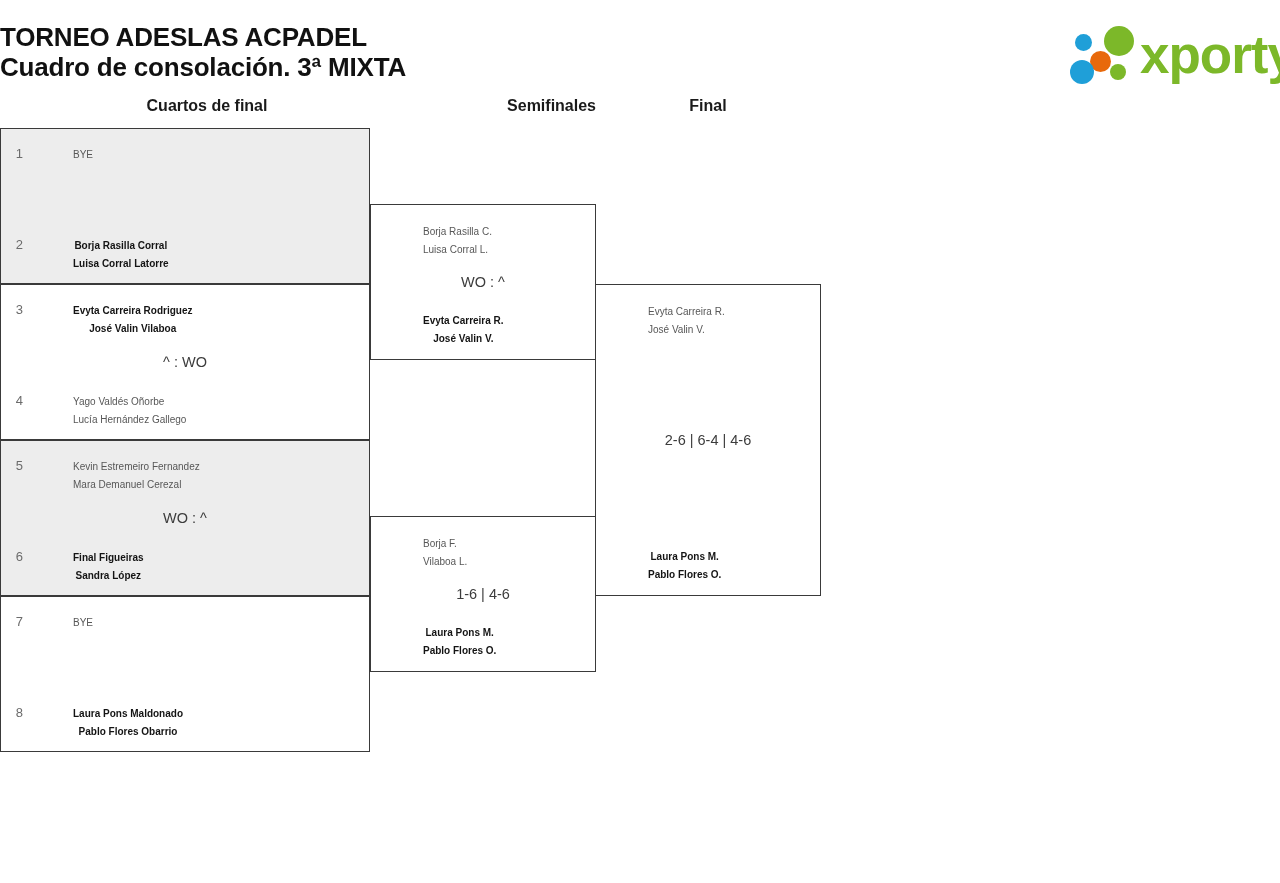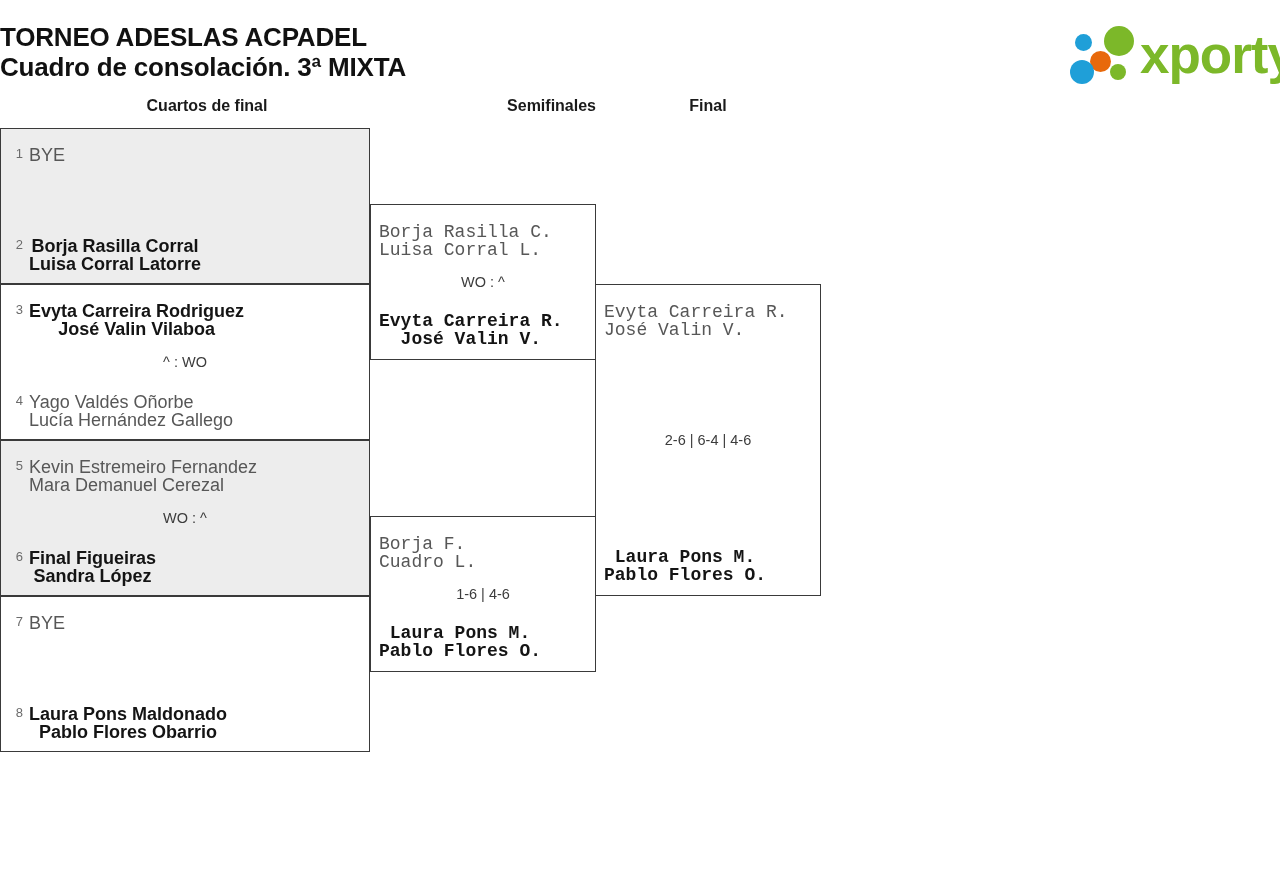--- a/index.html
+++ b/index.html
@@ -107,36 +107,37 @@
   .seed {
     width: 22px;
     flex: 0 0 22px;
     text-align: right;
     font-size: 13px;
     color: #6b6b6b;
     font-weight: normal;
   }
   .names {
     padding-left: 6px;
-    font-size: 18px;
+    font-size: 10px;
     line-height: 18px;
     white-space: nowrap;
+    margin-left: 44px;
   }
   .names .n { display: block; }
   .winner .names { font-weight: bold; color: #141414; text-align: center; }
   .loser  .names { font-weight: normal; color: #575757; }
   .winner .seed, .loser .seed { color: #6b6b6b; }
 
   
   .r1 .slot-top    { top: 17px; }
   .r1 .slot-bottom { bottom: 10px; }
   
   .r2 .slot-top, .r3 .slot-top { top: 18px; }
   .r2 .slot-bottom, .r3 .slot-bottom { bottom: 11px; }
-  .r2 .names, .r3 .names { padding-left: 8px; font-family: Liberation Mono, monospace; }
+  .r2 .names, .r3 .names { padding-left: 8px; }
 
   .score {
     position: absolute;
     left: 0; right: 0;
     text-align: center;
     font-size: 14.5px;
     color: #3c3c3c;
     top: 50%;
     transform: translateY(-50%);
     white-space: nowrap;
@@ -256,21 +257,21 @@
         <span class="n">Evyta Carreira R.</span>
         <span class="n">José Valin V.</span>
       </span>
     </div>
   </div>
 
   <div class="match r2" id="match-r2-1">
     <div class="slot slot-top loser">
       <span class="names">
         <span class="n">Borja F.</span>
-        <span class="n">Cuadro L.</span>
+        <span class="n">Vilaboa L.</span>
       </span>
     </div>
     <div class="score">1-6 | 4-6</div>
     <div class="slot slot-bottom winner">
       <span class="names">
         <span class="n">Laura Pons M.</span>
         <span class="n">Pablo Flores O.</span>
       </span>
     </div>
   </div>

